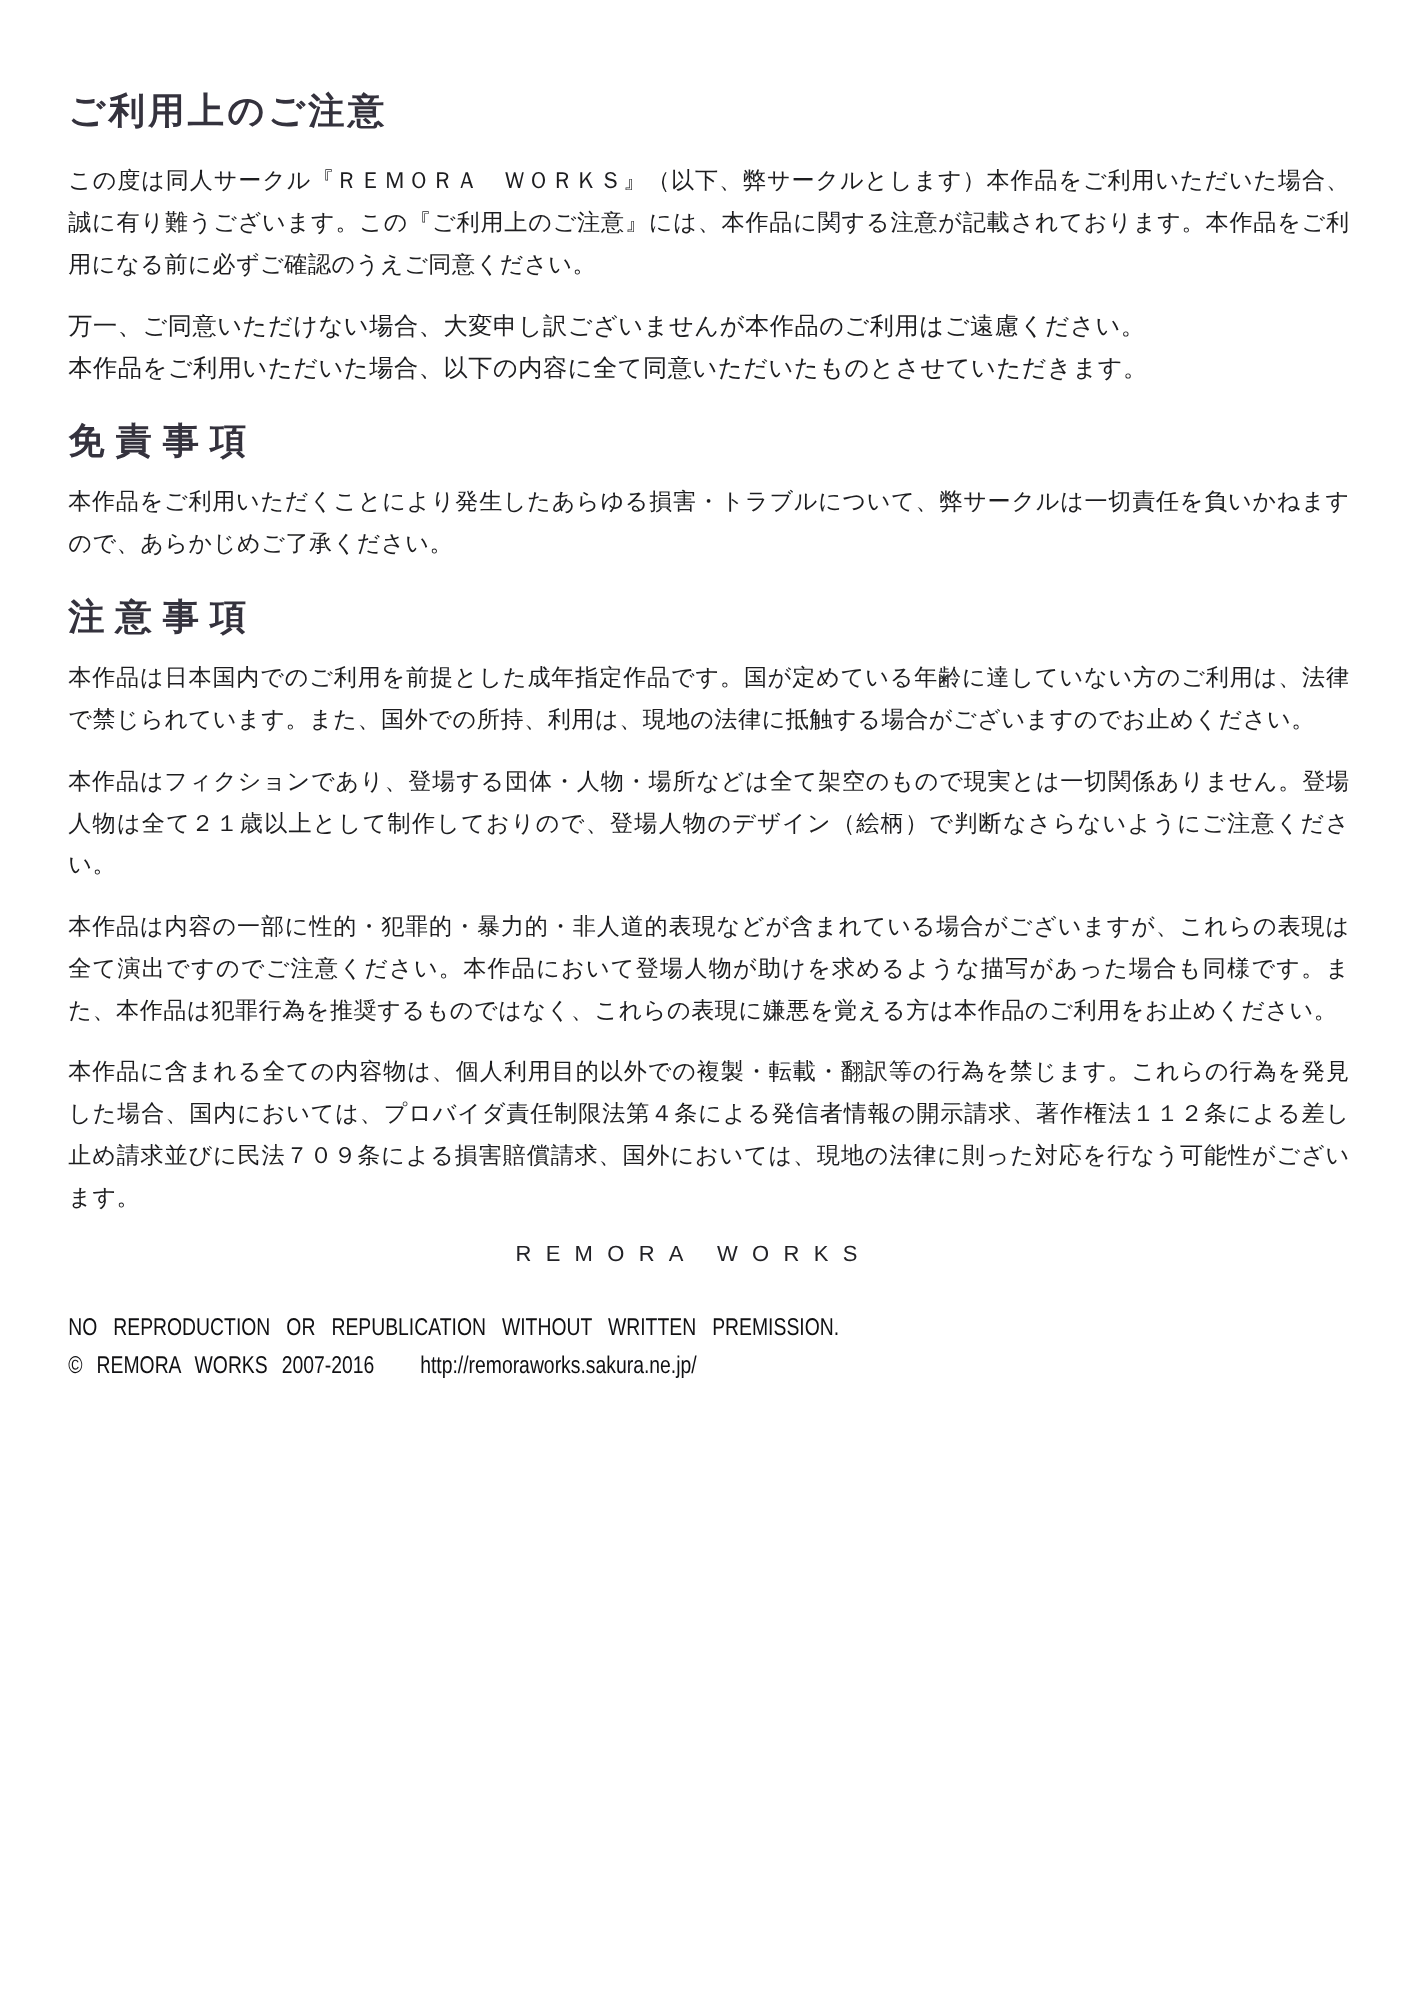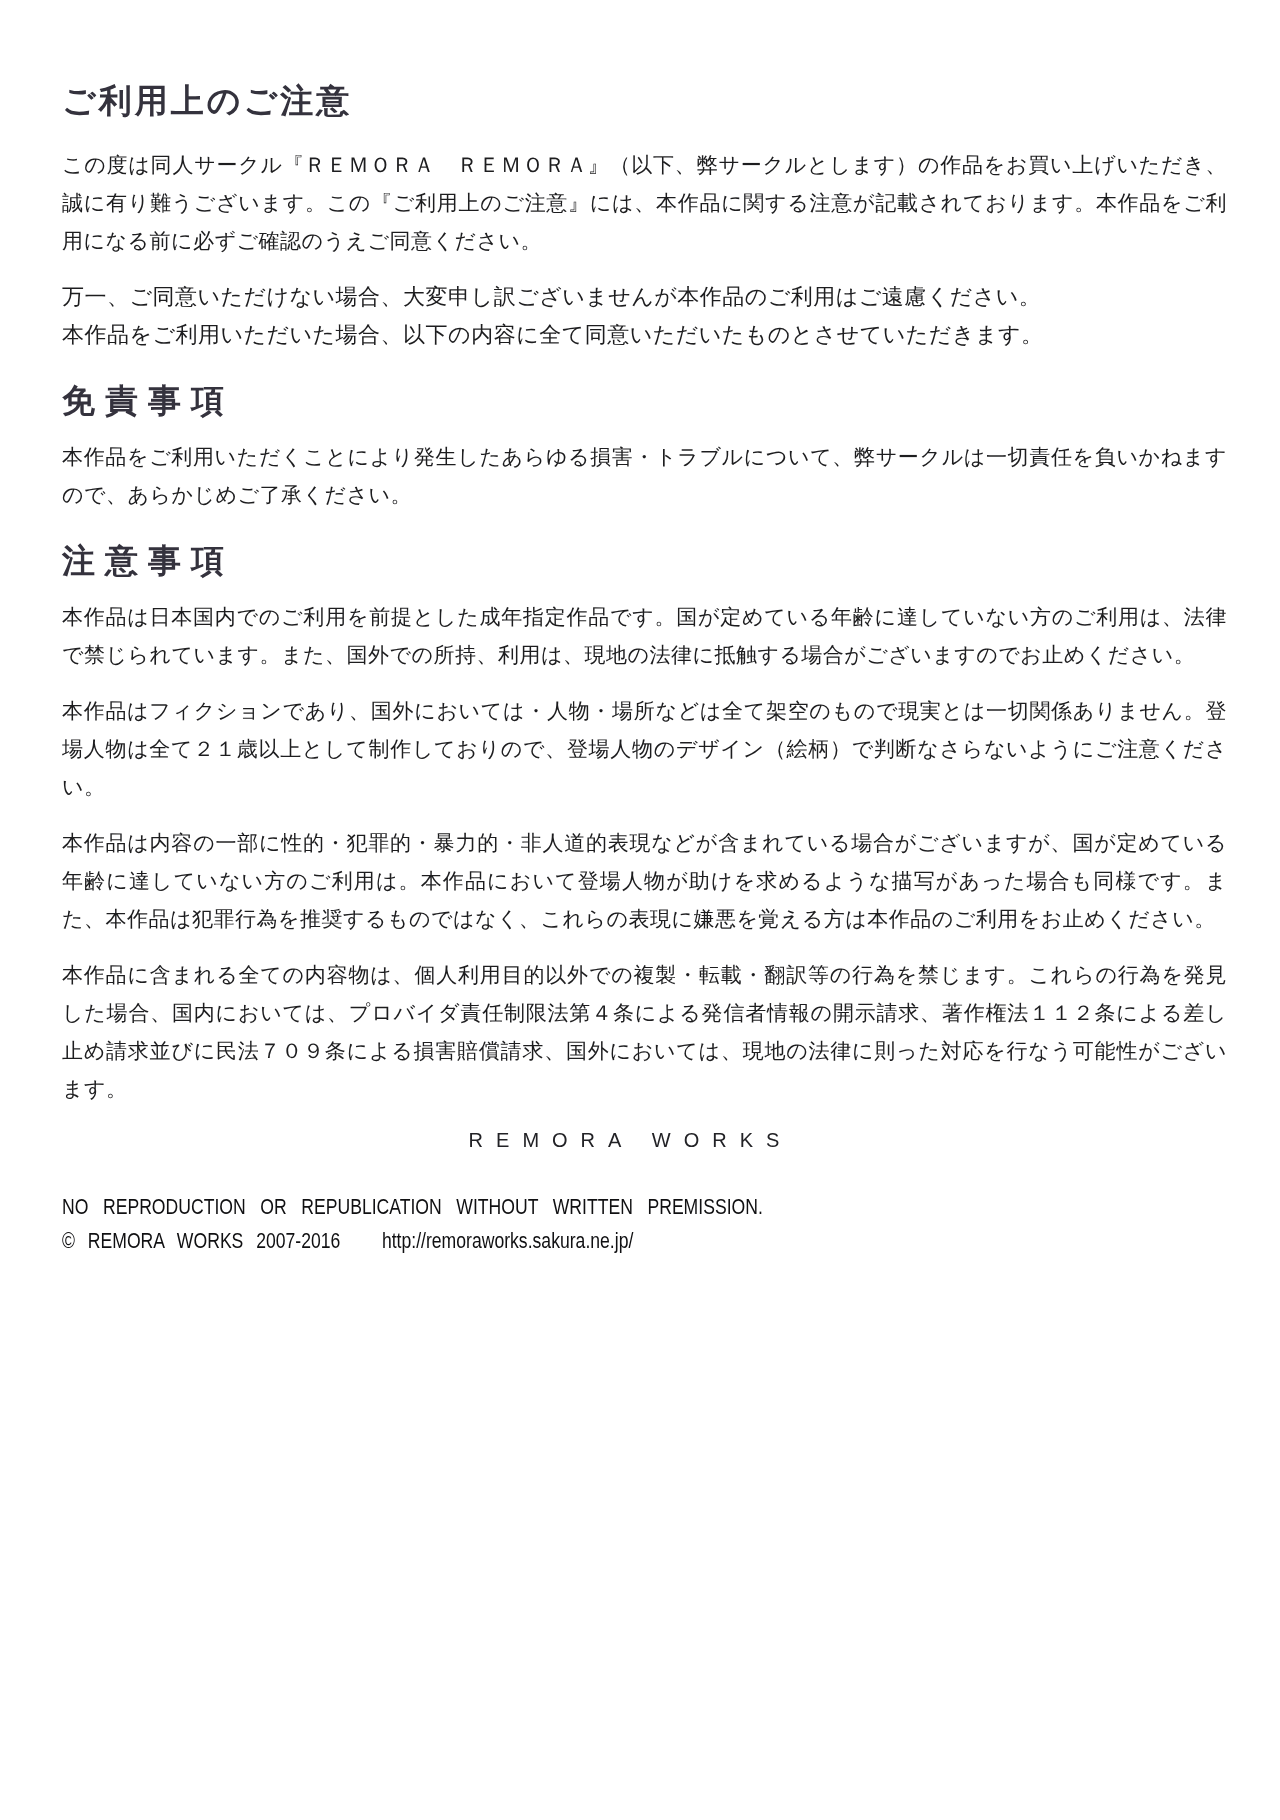--- a/index.html
+++ b/index.html
@@ -106,38 +106,38 @@
   }
 </style>
 </head>
 <body>
 
 <div class="page">
   <div class="content">
 
     <h1 class="doc-title">ご利用上のご注意</h1>
 
-    <p class="body-par">この度は同人サークル『ＲＥＭＯＲＡ　ＲＥＭＯＲＡ』（以下、弊サークルとします）の作品をお買い上げいただき、誠に有り難うございます。この『ご利用上のご注意』には、本作品に関する注意が記載されております。本作品をご利用になる前に必ずご確認のうえご同意ください。</p>
+    <p class="body-par">この度は同人サークル『ＲＥＭＯＲＡ　ＷＯＲＫＳ』（以下、弊サークルとします）本作品をご利用いただいた場合、誠に有り難うございます。この『ご利用上のご注意』には、本作品に関する注意が記載されております。本作品をご利用になる前に必ずご確認のうえご同意ください。</p>
 
     <div class="line-par">
       <div>万一、ご同意いただけない場合、大変申し訳ございませんが本作品のご利用はご遠慮ください。</div>
       <div>本作品をご利用いただいた場合、以下の内容に全て同意いただいたものとさせていただきます。</div>
     </div>
 
     <h2 class="section-heading">免責事項</h2>
 
     <p class="body-par">本作品をご利用いただくことにより発生したあらゆる損害・トラブルについて、弊サークルは一切責任を負いかねますので、あらかじめご了承ください。</p>
 
     <h2 class="section-heading">注意事項</h2>
 
     <p class="body-par">本作品は日本国内でのご利用を前提とした成年指定作品です。国が定めている年齢に達していない方のご利用は、法律で禁じられています。また、国外での所持、利用は、現地の法律に抵触する場合がございますのでお止めください。</p>
 
-    <p class="body-par">本作品はフィクションであり、国外においては・人物・場所などは全て架空のもので現実とは一切関係ありません。登場人物は全て２１歳以上として制作しておりので、登場人物のデザイン（絵柄）で判断なさらないようにご注意ください。</p>
+    <p class="body-par">本作品はフィクションであり、登場する団体・人物・場所などは全て架空のもので現実とは一切関係ありません。登場人物は全て２１歳以上として制作しておりので、登場人物のデザイン（絵柄）で判断なさらないようにご注意ください。</p>
 
-    <p class="body-par">本作品は内容の一部に性的・犯罪的・暴力的・非人道的表現などが含まれている場合がございますが、国が定めている年齢に達していない方のご利用は。本作品において登場人物が助けを求めるような描写があった場合も同様です。また、本作品は犯罪行為を推奨するものではなく、これらの表現に嫌悪を覚える方は本作品のご利用をお止めください。</p>
+    <p class="body-par">本作品は内容の一部に性的・犯罪的・暴力的・非人道的表現などが含まれている場合がございますが、これらの表現は全て演出ですのでご注意ください。本作品において登場人物が助けを求めるような描写があった場合も同様です。また、本作品は犯罪行為を推奨するものではなく、これらの表現に嫌悪を覚える方は本作品のご利用をお止めください。</p>
 
     <p class="body-par">本作品に含まれる全ての内容物は、個人利用目的以外での複製・転載・翻訳等の行為を禁じます。これらの行為を発見した場合、国内においては、プロバイダ責任制限法第４条による発信者情報の開示請求、著作権法１１２条による差し止め請求並びに民法７０９条による損害賠償請求、国外においては、現地の法律に則った対応を行なう可能性がございます。</p>
 
     <div class="signature">REMORA WORKS</div>
 
     <div class="footer">
       <div class="footer-line">NO REPRODUCTION OR REPUBLICATION WITHOUT WRITTEN PREMISSION.</div>
       <div class="footer-line">
         <span class="copyright">© REMORA WORKS 2007-2016</span><span class="url">http://remoraworks.sakura.ne.jp/</span>
       </div>

